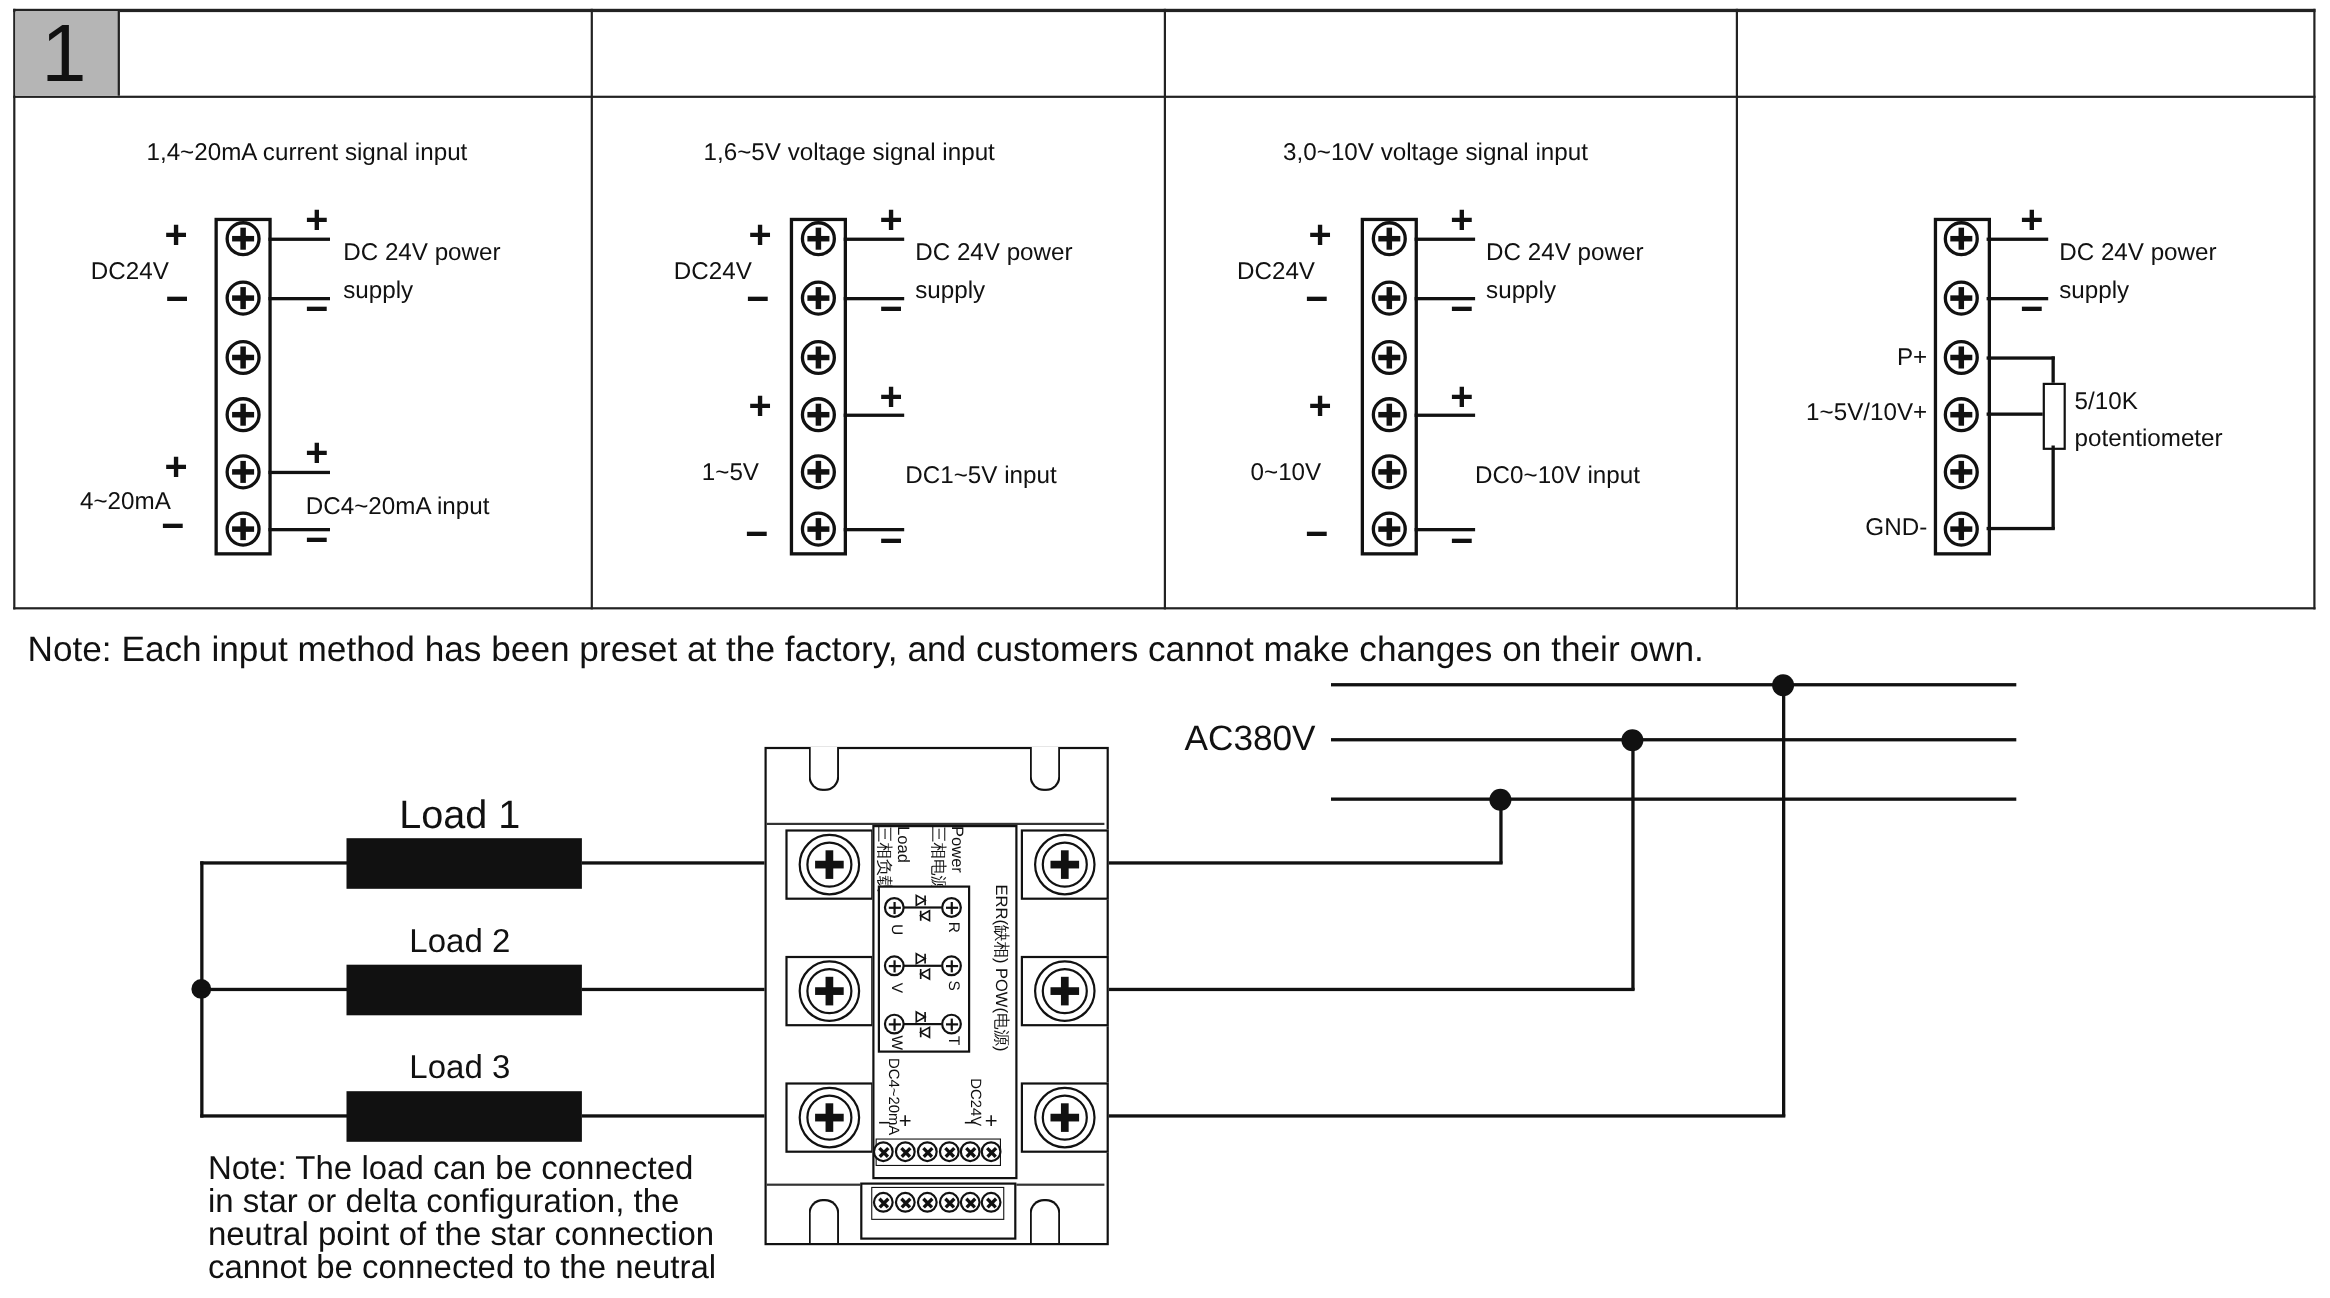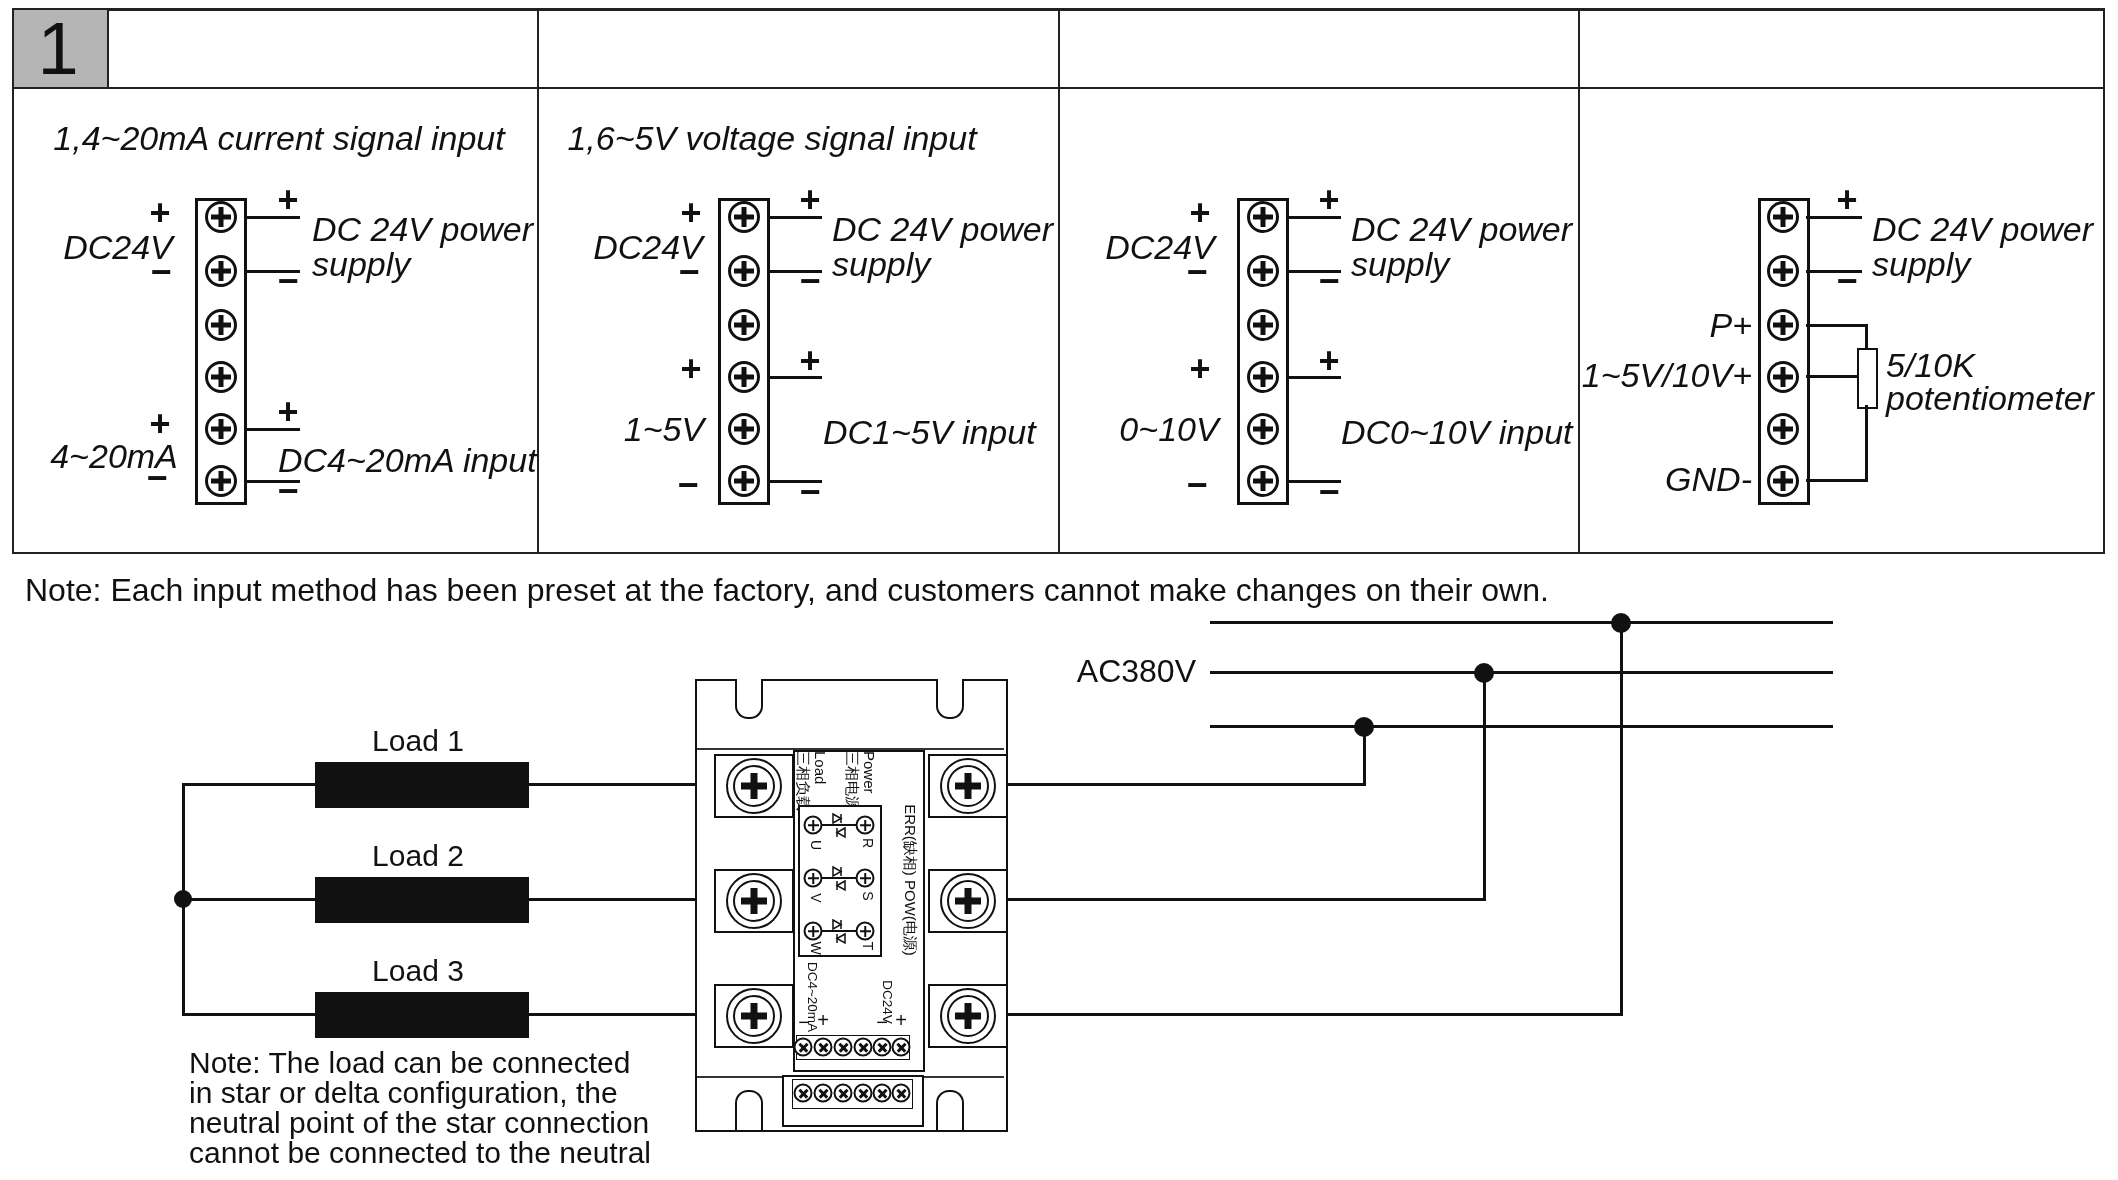--- a/index.html
+++ b/index.html
@@ -3,21 +3,21 @@
 <meta charset="utf-8">
 <style>
   html,body{margin:0;padding:0;background:#fff;}
   #canvas{position:relative;width:2118px;height:1180px;background:#fff;overflow:hidden;
           font-family:"Liberation Sans","DejaVu Sans",sans-serif;color:#111;}
   .abs{position:absolute;}
   
   .t  {position:absolute;transform:translate(-50%,-50%);white-space:nowrap;}
   .tl {position:absolute;transform:translate(0,-50%);white-space:nowrap;}
   .tr {position:absolute;transform:translate(-100%,-50%);white-space:nowrap;}
-  .lbl{font-size:34px;font-style:italic;}
+  .lbl{font-size:22px;}
   .sign{font-size:36px;font-weight:600;}
   
   .hw{position:absolute;background:#111;height:3px;}
   .vw{position:absolute;background:#111;width:3px;}
   .thin{height:2px;}
   .dot{position:absolute;background:#111;border-radius:50%;width:20px;height:20px;transform:translate(-50%,-50%);}
   
   .bord{position:absolute;background:#222;}
   
   .tblock{position:absolute;border:3px solid #111;background:#fff;}
@@ -144,20 +144,21 @@
   <div class="hw" style="left:767px;top:376px;width:55px;"></div>
   <div class="hw" style="left:767px;top:480px;width:55px;"></div>
   <div class="t sign" style="left:810px;top:200px;">+</div>
   <div class="t sign" style="left:810px;top:281px;">−</div>
   <div class="tl lbl" style="left:832px;top:229px;">DC 24V power</div>
   <div class="tl lbl" style="left:832px;top:264px;">supply</div>
   <div class="t sign" style="left:810px;top:361px;">+</div>
   <div class="tl lbl" style="left:823px;top:432px;">DC1~5V input</div>
   <div class="t sign" style="left:810px;top:492px;">−</div>
 
+  <div class="t lbl" style="left:1305px;top:138px;">3,0~10V voltage signal input</div>
   <div class="tblock" style="left:1237px;top:198px;width:46px;height:301px;"></div>
   <div class="screw" style="left:1263px;top:217px;">
       <i class="b1"></i>
       <i class="b2"></i>
     </div>
   <div class="screw" style="left:1263px;top:271px;">
       <i class="b1"></i>
       <i class="b2"></i>
     </div>
   <div class="screw" style="left:1263px;top:325px;">
@@ -255,21 +256,21 @@
   <div class="dot" style="left:183px;top:899px;width:18px;height:18px;"></div>
   <div class="hw" style="left:182px;top:783px;width:134px;"></div>
   <div class="hw" style="left:529px;top:783px;width:188px;"></div>
   <div class="hw" style="left:182px;top:898px;width:134px;"></div>
   <div class="hw" style="left:529px;top:898px;width:188px;"></div>
   <div class="hw" style="left:182px;top:1013px;width:134px;"></div>
   <div class="hw" style="left:529px;top:1013px;width:188px;"></div>
   <div class="loadbox" style="left:315px;top:762px;width:214px;height:46px;"></div>
   <div class="loadbox" style="left:315px;top:877px;width:214px;height:46px;"></div>
   <div class="loadbox" style="left:315px;top:992px;width:214px;height:46px;"></div>
-  <div class="t" style="left:418px;top:741px;font-size:30px;">Load 1</div>
+  <div class="t" style="left:418px;top:741px;font-size:36px;">Load 1</div>
   <div class="t" style="left:418px;top:856px;font-size:30px;">Load 2</div>
   <div class="t" style="left:418px;top:971px;font-size:30px;">Load 3</div>
   <div class="tl" style="left:189px;top:1063px;font-size:30px;">Note: The load can be connected</div>
   <div class="tl" style="left:189px;top:1123px;font-size:30px;">neutral point of the star connection</div>
   <div class="tl" style="left:189px;top:1093px;font-size:30px;">in star or delta configuration, the</div>
   <div class="tl" style="left:189px;top:1153px;font-size:30px;">cannot be connected to the neutral</div>
 
   <div class="hw" style="left:966px;top:783px;width:400px;"></div>
   <div class="hw" style="left:966px;top:898px;width:520px;"></div>
   <div class="hw" style="left:966px;top:1013px;width:657px;"></div>

